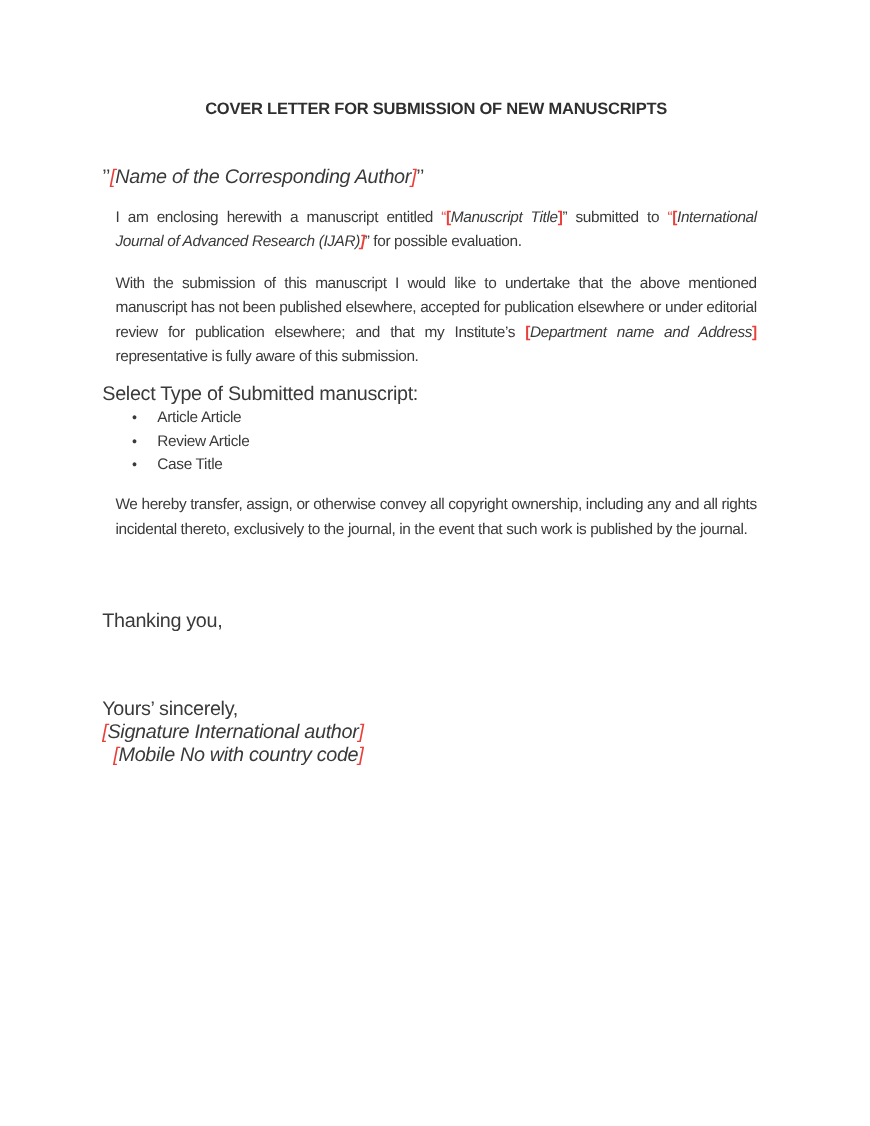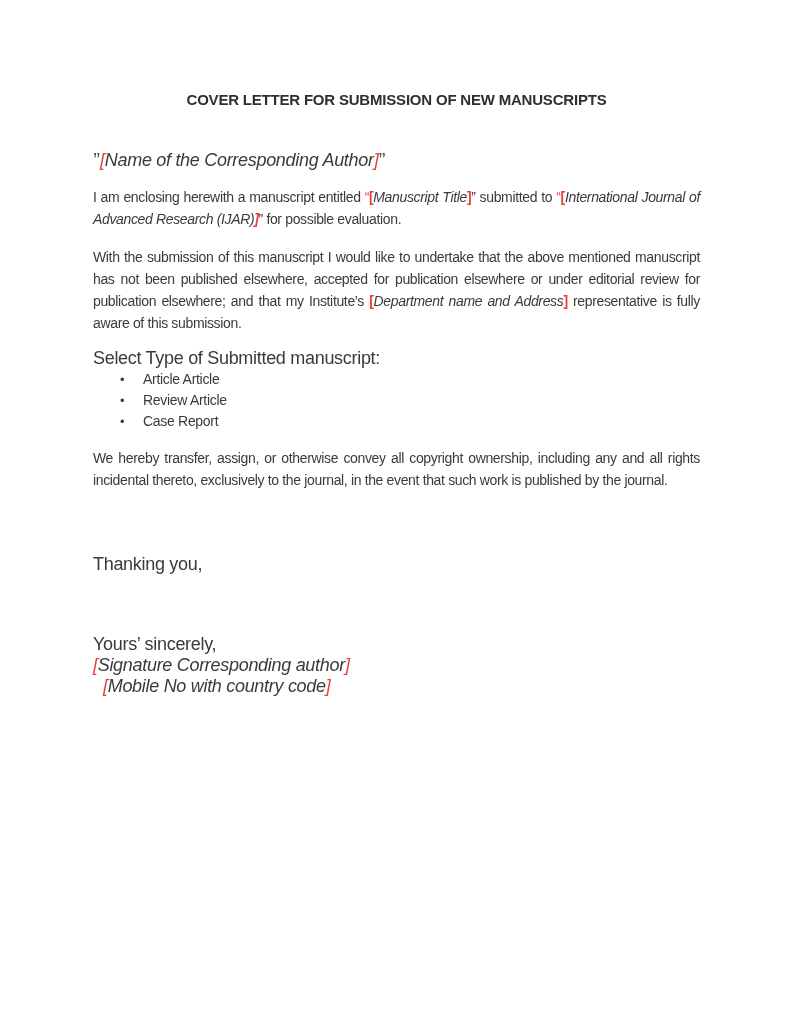--- a/index.html
+++ b/index.html
@@ -33,21 +33,21 @@
     color:#2f2f2f;
   }
   .line{
     font-size:18px;
     line-height:21px;
     letter-spacing:-0.3px;
   }
   .author-line{margin-top:40px;}
   .subject-line{margin-top:37px;}
   .para{
-    margin:0;
+    margin:12px;
     font-size:14px;
     line-height:22px;
     letter-spacing:-0.35px;
     text-align:justify;
   }
   .para-enclosing{margin-top:15px;}
   .para-undertake{margin-top:16px;}
   .para-copyright{margin-top:15px;}
   .select-label{margin-top:14px;}
   ul.type-list{
@@ -89,27 +89,27 @@
 
     <p class="para para-enclosing"><span>I am enclosing herewith a manuscript entitled </span><span class="red">“</span><span class="red b">[</span><span class="i">Manuscript Title</span><span class="red b">]</span><span>”</span><span> submitted to </span><span class="red">“</span><span class="red b">[</span><span class="i">International Journal of Advanced Research (IJAR)</span><span class="red b i">]</span><span>”</span><span> for possible evaluation.</span></p>
 
     <p class="para para-undertake"><span>With the submission of this manuscript I would like to undertake that the above mentioned manuscript has not been published elsewhere, accepted for publication elsewhere or under editorial review for publication elsewhere; and that my Institute’s </span><span class="red b">[</span><span class="i">Department name and Address</span><span class="red b">]</span><span> representative is fully aware of this submission.</span></p>
 
     <div class="line select-label">Select Type of Submitted manuscript:</div>
 
     <ul class="type-list">
       <li><span class="bullet">•</span><span>Article Article</span></li>
       <li><span class="bullet">•</span><span>Review Article</span></li>
-      <li><span class="bullet">•</span><span>Case Report</span></li>
+      <li><span class="bullet">•</span><span>Case Title</span></li>
     </ul>
 
     <p class="para para-copyright">We hereby transfer, assign, or otherwise convey all copyright ownership, including any and all rights incidental thereto, exclusively to the journal, in the event that such work is published by the journal.</p>
 
     <div class="line thanking-line">Thanking you,</div>
 
     <div class="closing-block">
       <div class="line">Yours’ sincerely,</div>
-      <div class="line"><span class="red i">[</span><span class="i">Signature Corresponding author</span><span class="red i">]</span></div>
+      <div class="line"><span class="red i">[</span><span class="i">Signature International author</span><span class="red i">]</span></div>
       <div class="line mobile-line"><span class="red i">[</span><span class="i">Mobile No with country code</span><span class="red i">]</span></div>
     </div>
 
   </div>
 </div>
 
 </body></html>

